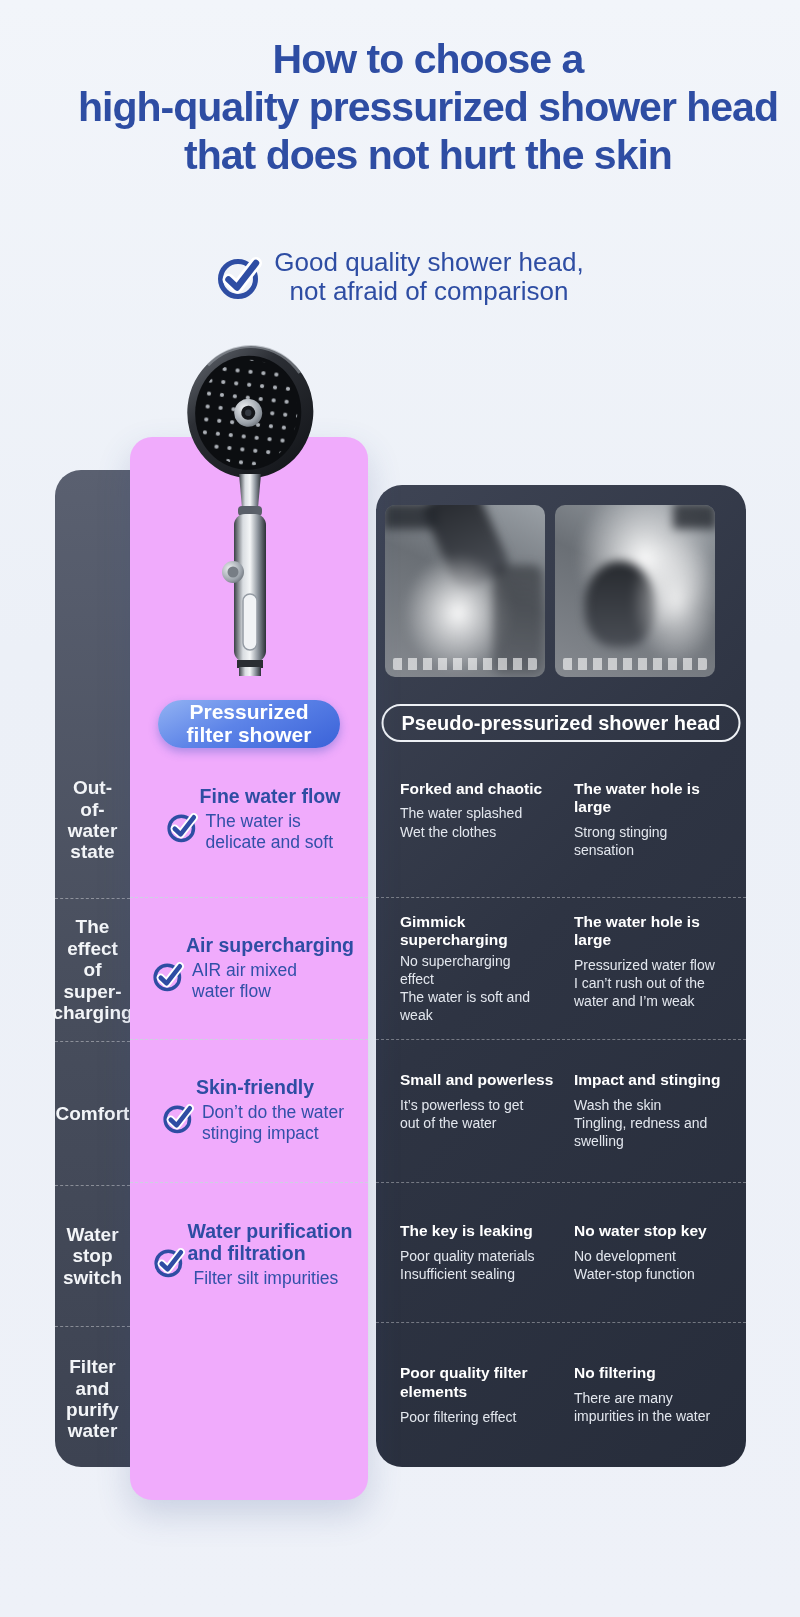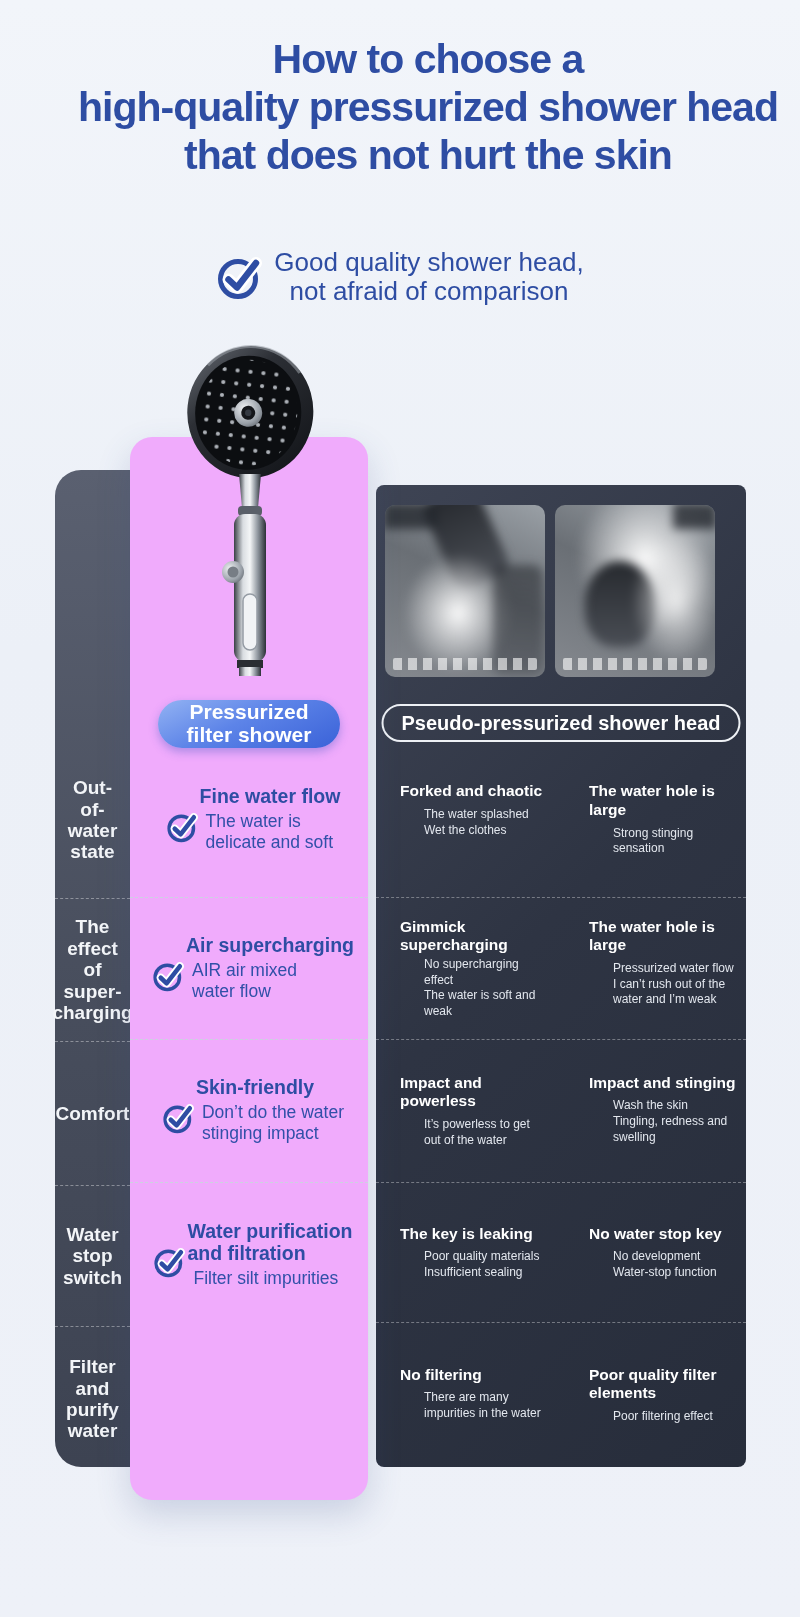--- a/index.html
+++ b/index.html
@@ -36,43 +36,43 @@
   .mid-desc{font-size:17.5px;color:#3150a8;line-height:1.22;margin-top:3px;padding-left:6px;}
 
   .pill-good{position:absolute;top:263px;left:50%;transform:translateX(-50%);
              min-width:150px;height:48px;border-radius:24px;display:flex;align-items:center;justify-content:center;
              background:linear-gradient(155deg,#93b3f3 0%,#5d84e8 45%,#3a62d8 100%);
              color:#ffffff;font-weight:700;font-size:21px;line-height:1.08;text-align:center;padding:0 16px;
              box-shadow:0 4px 10px rgba(47,80,190,.35);}
 
   .panel{position:absolute;left:376px;top:485px;width:370px;height:982px;z-index:2;
          background:linear-gradient(135deg,#3e4454 0%,#2e3443 45%,#272d3b 100%);
-         border-radius:8px;}
+         border-radius:26px;}
   .photos{position:absolute;top:20px;left:9px;width:352px;display:flex;gap:10px;}
   .photo{position:relative;width:160px;height:172px;border-radius:10px;overflow:hidden;
          background:linear-gradient(205deg,#9aa0a6 0%,#6a6f75 45%,#85898f 100%);}
   .pblur{position:absolute;inset:-10px;filter:blur(5px);}
   .spray{position:absolute;border-radius:50%;
          background:radial-gradient(closest-side,rgba(255,255,255,.97),rgba(255,255,255,0));}
   .darkshape{position:absolute;background:linear-gradient(#26292e,#4a4e55);}
   .capbar{position:absolute;background:rgba(34,38,45,.78);border-radius:2px;}
   .capdots{position:absolute;height:12px;border-radius:2px;
            background:repeating-linear-gradient(90deg,rgba(255,255,255,.85) 0 9px,rgba(255,255,255,0) 9px 15px);}
 
   .pill-bad{position:absolute;top:219px;left:50%;transform:translateX(-50%);
             height:34px;padding:0 18px;border:2px solid #eef1f5;border-radius:19px;
             display:flex;align-items:center;justify-content:center;white-space:nowrap;
             color:#ffffff;font-weight:700;font-size:20px;}
 
   .panel-rows{position:absolute;top:257px;left:0;width:370px;}
-  .bad-row{display:grid;grid-template-columns:158px 158px;column-gap:31px;
+  .bad-row{display:grid;grid-template-columns:158px 158px;column-gap:16px;
            box-sizing:border-box;padding:0 26px 0 24px;align-content:center;}
   .bad-row.sep{border-bottom:1px dashed rgba(255,255,255,.35);}
   .bad-title{font-size:15.5px;font-weight:700;color:#ffffff;line-height:1.2;}
-  .bad-desc{font-size:12px;color:#e3e7ee;line-height:1.3;margin-top:6px;margin-left:24px;}
+  .bad-desc{font-size:14px;color:#e3e7ee;line-height:1.3;margin-top:6px;}
 
   .h156{height:156px;} .h142{height:142px;} .h143{height:143px;} .h140{height:140px;} .h144{height:144px;}
 
   
   .shower{position:absolute;left:175px;top:340px;z-index:5;}
 </style>
 </head>
 <body>
 
 <svg width="0" height="0" style="position:absolute" aria-hidden="true">
@@ -166,21 +166,21 @@
       </div>
       <div>
         <div class="bad-title pre">The water hole is large</div>
         <div class="bad-desc pre">Pressurized water flow
 I can’t rush out of the
 water and I’m weak</div>
       </div>
     </div>
     <div class="bad-row sep h143">
       <div>
-        <div class="bad-title pre">Impact and powerless</div>
+        <div class="bad-title pre">Small and powerless</div>
         <div class="bad-desc pre">It’s powerless to get
 out of the water</div>
       </div>
       <div>
         <div class="bad-title pre">Impact and stinging</div>
         <div class="bad-desc pre">Wash the skin
 Tingling, redness and
 swelling</div>
       </div>
     </div>
@@ -191,28 +191,28 @@
 Insufficient sealing</div>
       </div>
       <div>
         <div class="bad-title pre">No water stop key</div>
         <div class="bad-desc pre">No development
 Water-stop function</div>
       </div>
     </div>
     <div class="bad-row h144">
       <div>
+        <div class="bad-title pre">Poor quality filter
+elements</div>
+        <div class="bad-desc pre">Poor filtering effect</div>
+      </div>
+      <div>
         <div class="bad-title pre">No filtering</div>
         <div class="bad-desc pre">There are many
 impurities in the water</div>
-      </div>
-      <div>
-        <div class="bad-title pre">Poor quality filter
-elements</div>
-        <div class="bad-desc pre">Poor filtering effect</div>
       </div>
     </div>
   </div>
 </div>
 
 <div class="card">
   <div class="pill-good pre">Pressurized
 filter shower</div>
   <div class="card-rows">
 

